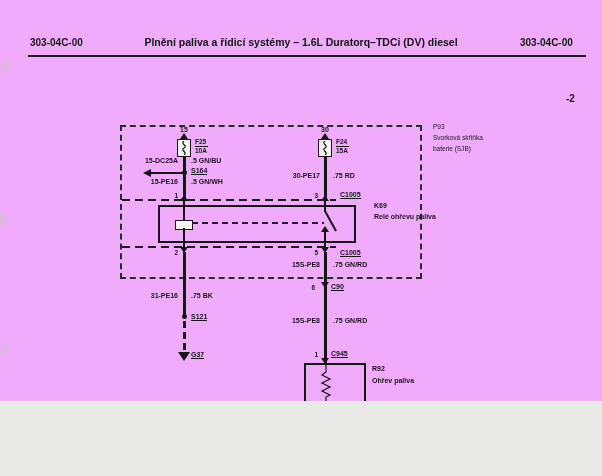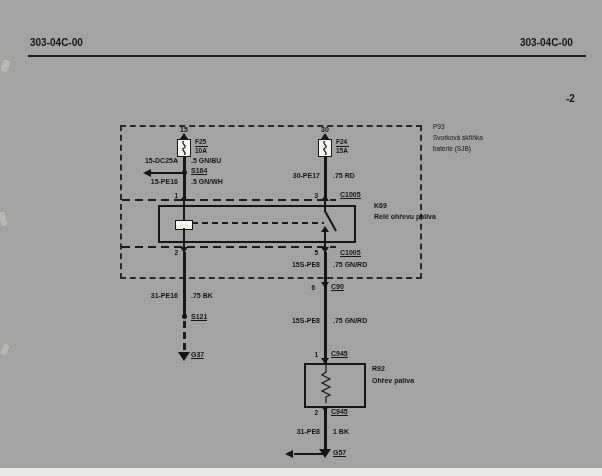--- a/index.html
+++ b/index.html
@@ -1,16 +1,16 @@
 <!DOCTYPE html>
 <html><head>
 <meta charset="utf-8">
 <style>
   html,body{margin:0;padding:0;background:#e9e9e7;}
-  .page{position:relative;width:602px;height:468px;background:#a3a3a3;overflow:hidden;
+  .page{position:relative;width:602px;height:401px;background:#f0abfc;overflow:hidden;
         font-family:"Liberation Sans",sans-serif;color:#141414;}
   .abs{position:absolute;}
   .hdr{position:absolute;font:700 10px/1.2 "Liberation Sans",sans-serif;color:#161616;white-space:nowrap;}
   .title{position:absolute;font:700 10.5px/1.2 "Liberation Sans",sans-serif;text-align:center;white-space:nowrap;}
   .rule{position:absolute;background:#1c1c1c;}
   .lbl{position:absolute;font:600 7px/1.15 "Liberation Sans",sans-serif;color:#161616;white-space:nowrap;}
   .lbl.r{text-align:right;}
   .sm{font-size:6.5px;}
   .u{border-bottom:1px solid #161616;padding-bottom:0;}
   .wire-v{position:absolute;width:2.5px;background:#161616;}
@@ -36,20 +36,21 @@
 </head>
 <body>
 
 <div class="page">
 
   <div class="artifact" style="left:2px;top:60px;width:7px;height:12px;transform:rotate(20deg);"></div>
   <div class="artifact" style="left:0px;top:212px;width:6px;height:14px;transform:rotate(-15deg);"></div>
   <div class="artifact" style="left:2px;top:344px;width:6px;height:11px;transform:rotate(25deg);"></div>
 
   <div class="hdr" style="left:30px;top:37px;">303-04C-00</div>
+  <div class="title" style="left:91px;top:36px;width:420px;">Plnění paliva a řídicí systémy – 1.6L Duratorq–TDCi (DV) diesel</div>
   <div class="hdr" style="left:520px;top:37px;">303-04C-00</div>
   <div class="rule" style="left:28px;top:55px;width:558px;height:2px;"></div>
   <div class="hdr" style="left:566px;top:93px;">-2</div>
 
   <div class="box-dashed" style="left:120px;top:125px;width:298px;height:150px;"></div>
   <div class="note" style="left:433px;top:122px;">P93</div>
   <div class="note" style="left:433px;top:133px;">Svorková skříňka</div>
   <div class="note" style="left:433px;top:144px;">baterie (SJB)</div>
 
   <div class="lbl" style="left:176px;top:126px;width:16px;text-align:center;">15</div>

